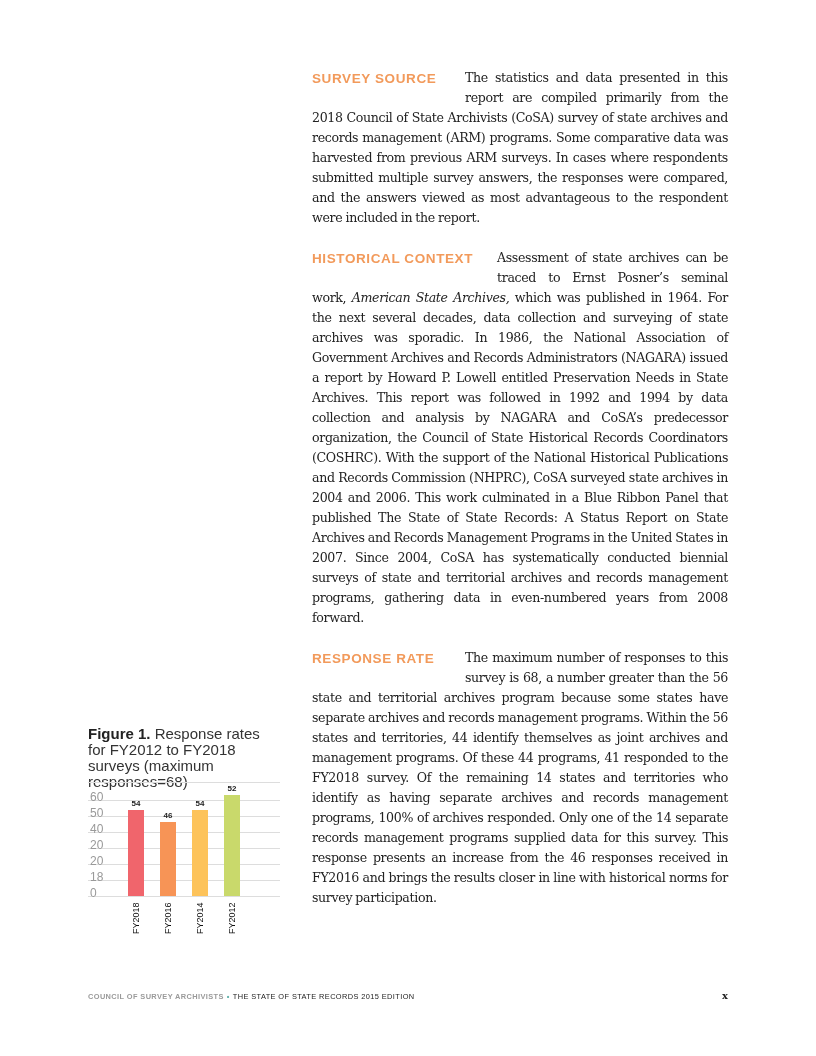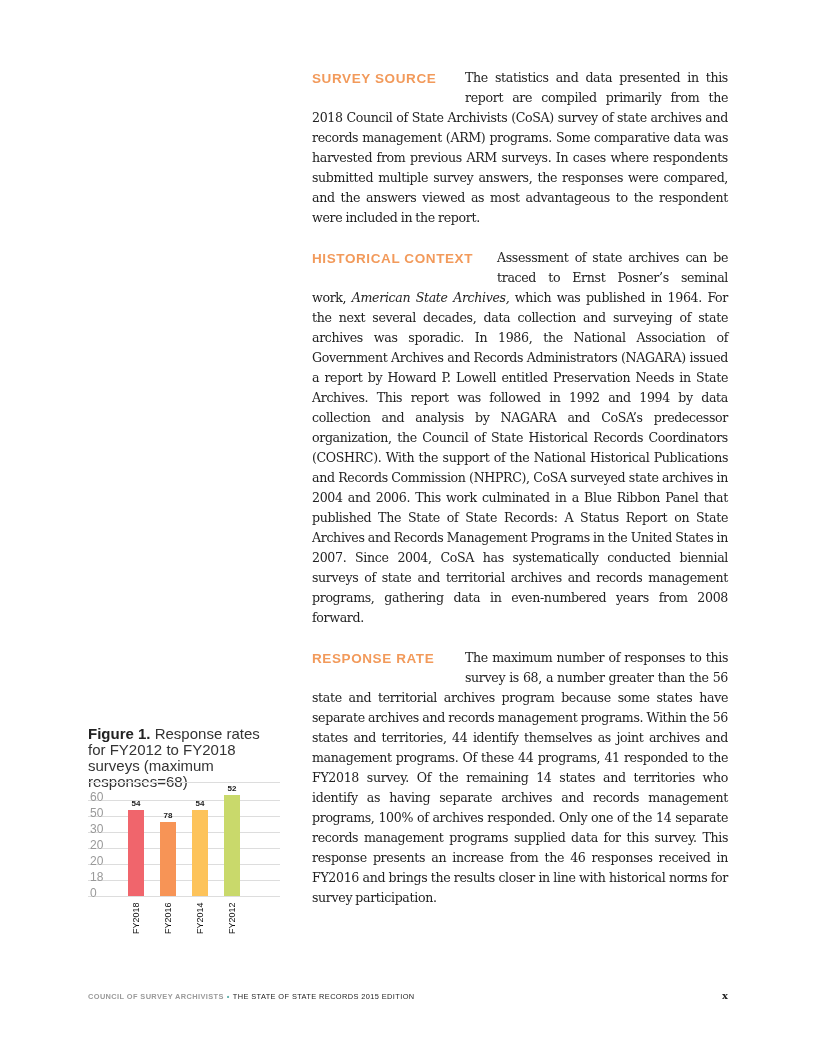--- a/index.html
+++ b/index.html
@@ -68,30 +68,30 @@
       <div class="gridline" style="top: 0px;"></div>
       <div class="gridline" style="top: 114px;"></div>
       <div class="ytick" style="top: 114px;">0</div>
       <div class="gridline" style="top: 98px;"></div>
       <div class="ytick" style="top: 98px;">18</div>
       <div class="gridline" style="top: 82px;"></div>
       <div class="ytick" style="top: 82px;">20</div>
       <div class="gridline" style="top: 66px;"></div>
       <div class="ytick" style="top: 66px;">20</div>
       <div class="gridline" style="top: 50px;"></div>
-      <div class="ytick" style="top: 50px;">30</div>
+      <div class="ytick" style="top: 50px;">40</div>
       <div class="gridline" style="top: 34px;"></div>
       <div class="ytick" style="top: 34px;">50</div>
       <div class="gridline" style="top: 18px;"></div>
       <div class="ytick" style="top: 18px;">60</div>
       <div class="bar" style="left: 40px; top: 27.6px; height: 86.4px; background: rgb(240, 101, 108);"></div>
       <div class="bar-label" style="left: 36px; top: 16.6px;">54</div>
       <div class="xlabel" style="left: 43px; top: 152px;">FY2018</div>
       <div class="bar" style="left: 72px; top: 40.4px; height: 73.6px; background: rgb(247, 148, 86);"></div>
-      <div class="bar-label" style="left: 68px; top: 29.4px;">78</div>
+      <div class="bar-label" style="left: 68px; top: 29.4px;">46</div>
       <div class="xlabel" style="left: 75px; top: 152px;">FY2016</div>
       <div class="bar" style="left: 104px; top: 27.6px; height: 86.4px; background: rgb(253, 195, 90);"></div>
       <div class="bar-label" style="left: 100px; top: 16.6px;">54</div>
       <div class="xlabel" style="left: 107px; top: 152px;">FY2014</div>
       <div class="bar" style="left: 136px; top: 13.2px; height: 100.8px; background: rgb(201, 217, 107);"></div>
       <div class="bar-label" style="left: 132px; top: 2.2px;">52</div>
       <div class="xlabel" style="left: 139px; top: 152px;">FY2012</div>
     </div>
 
   <div class="footer">

